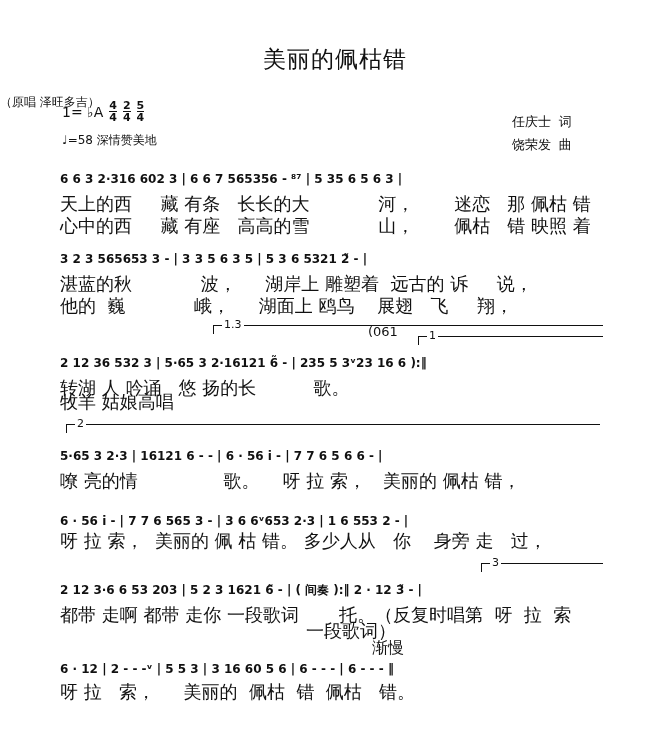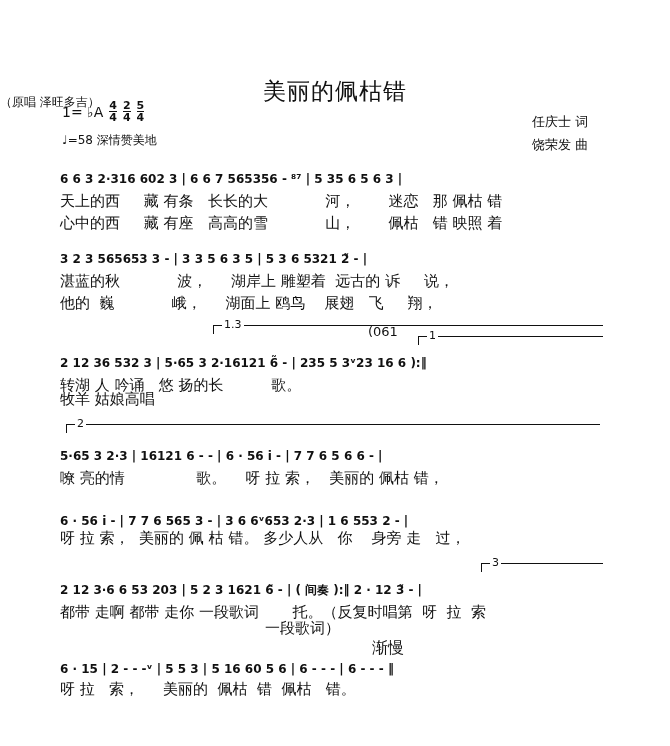--- a/index.html
+++ b/index.html
@@ -1,27 +1,27 @@
 <!DOCTYPE html>
 <html><head>
 <meta charset="utf-8">
 <style>
   html, body { margin:0; padding:0; background:#ffffff; }
   body { width:670px; height:746px; position:relative; overflow:hidden; font-family:"DejaVu Sans", sans-serif; color:#111; }
   .abs { position:absolute; }
-  .title { left:0; width:670px; top:76px; text-align:center; font-size:23px; letter-spacing:1px; }
+  .title { left:0; width:670px; top:44px; text-align:center; font-size:23px; letter-spacing:1px; }
   .subtitle { left:0; width:605px; top:94px; text-align:left; font-size:12px; }
   .key { left:62px; top:100px; font-size:14px; display:flex; align-items:center; gap:4px; }
   .frac { display:inline-flex; flex-direction:column; align-items:center; font-size:11px; line-height:11px; font-weight:bold; margin-left:2px; }
   .frac span:first-child { border-bottom:1px solid #111; }
   .tempo { left:62px; top:132px; font-size:12px; }
-  .credit { left:532px; font-size:13px; }
+  .credit { left:512px; font-size:13px;font-family:Liberation Mono, monospace; }
   .system { left:60px; width:550px; }
   .notes { position:absolute; left:0; top:0; height:26px; font-size:12px; font-weight:bold; white-space:nowrap; display:flex; align-items:flex-end; }
-  .lyric { position:absolute; left:0; font-family:"DejaVu Serif", serif; font-size:15px; white-space:pre; }
+  .lyric { position:absolute; left:0; font-family:"DejaVu Serif", serif; font-size:18px; white-space:pre; }
   .volta { position:absolute; border-top:1px solid #111; border-left:1px solid #111; height:8px; font-size:11px;padding-left:9px; }
   .volta span { position:absolute; top:-8px; left:8px; background:#fff; padding:0 2px; }
 </style>
 </head>
 <body>
 
 <div class="abs title">美丽的佩枯错</div>
 <div class="abs subtitle">（原唱 泽旺多吉）</div>
 
 <div class="abs key">
@@ -85,15 +85,15 @@
     <span>3</span>
   </div>
 <div class="abs system" style="top:573px">
   <div class="notes">2 12 3·6 6 53 203 | 5 2 3 1621 6̃ - | ( 间奏 ):‖ 2 · 12 3̃ - |</div>
   <div class="lyric" style="top:30px">都带 走啊 都带 走你 一段歌词       托。（反复时唱第  呀  拉  索</div>
   <div class="lyric" style="top:46px">                                           一段歌词）</div>
 </div>
 
 <div class="abs" style="left:372px; top:638px; font-size:16px; font-family:'DejaVu Serif', serif;">渐慢</div>
 <div class="abs system" style="top:650px">
-  <div class="notes">6 · 15 | 2 - - -ᵛ | 5 5 3 | 5 16 60 5 6 | 6 - - - | 6 - - - ‖</div>
+  <div class="notes">6 · 12 | 2 - - -ᵛ | 5 5 3 | 3 16 60 5 6 | 6 - - - | 6 - - - ‖</div>
   <div class="lyric" style="top:30px">呀 拉   索，     美丽的  佩枯  错  佩枯   错。</div>
 </div>
 
 </body></html>

